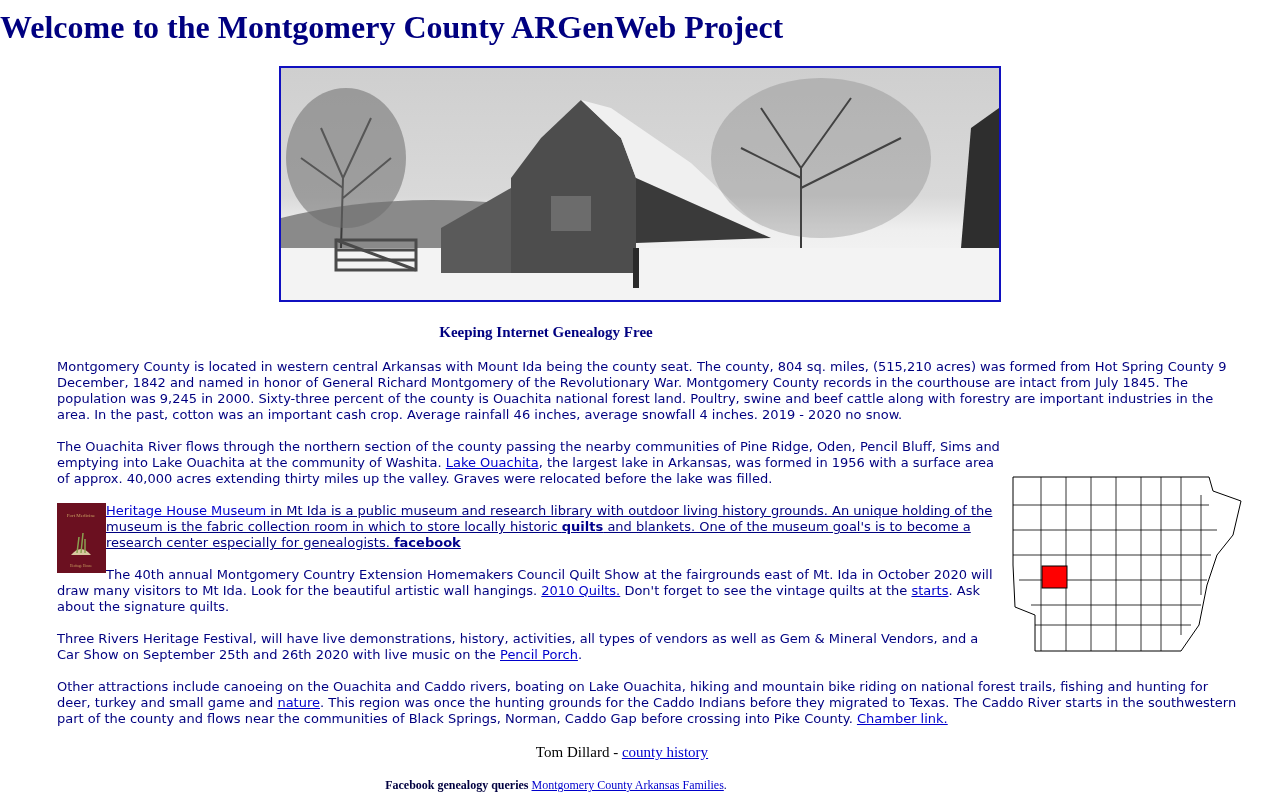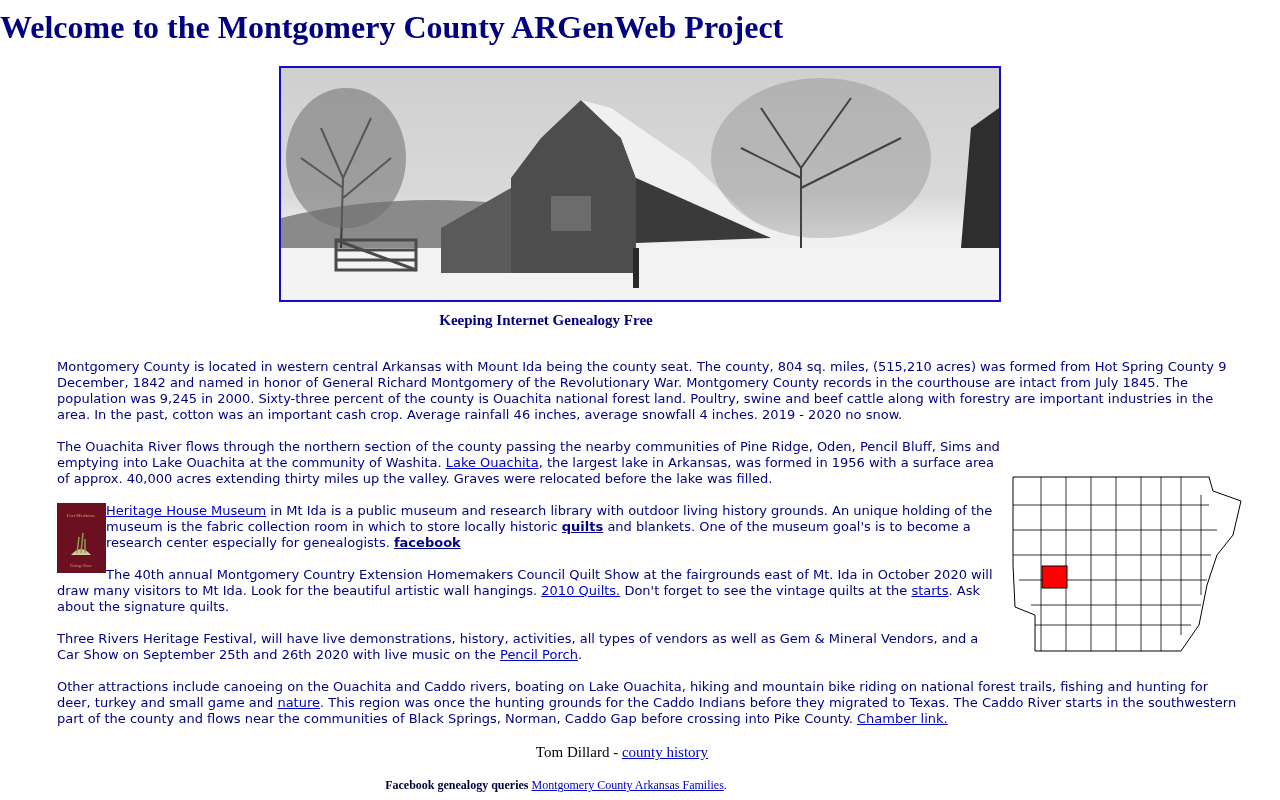--- a/index.html
+++ b/index.html
@@ -10,21 +10,21 @@
       text-align: left; font-family: "Liberation Serif", serif;
       font-weight: bold; font-size: 32px; color: #000080; line-height: 38px;
     }
     .banner {
       position: absolute; left: 279px; top: 66px; width: 718px; height: 232px;
       border: 2px solid #1010c0; overflow: hidden;
       background: linear-gradient(#cfcfcf 0%, #d9d9d9 55%, #efefef 70%, #f7f7f7 100%);
     }
     .banner svg { width: 100%; height: 100%; display: block; }
     .tagline {
-      position: absolute; top: 312px; left: 0; width: 1092px; text-align: center;
+      position: absolute; top: 324px; left: 0; width: 1092px; text-align: center;
       font-family: "Liberation Serif", serif; font-weight: bold; font-size: 15px;
       color: #000080;
     }
     .content {
       position: absolute; left: 57px; top: 359px; width: 1180px;
       font-family: "DejaVu Sans", sans-serif; font-size: 13px; line-height: 16px;
       color: #000080;
     }
     .content p { margin: 0 0 16px 0; }
     a { color: #0000cc; text-decoration: underline; }
@@ -128,21 +128,21 @@
     <div>
       <div class="book">
         <svg viewBox="0 0 49 70" width="49" height="70">
           <rect x="0" y="0" width="49" height="70" fill="#6b1020"></rect>
           <text x="24" y="14" font-size="5" fill="#c9a060" text-anchor="middle" font-family="Liberation Serif, serif">Fort Medicine</text>
           <path d="M14 52 Q24 40 34 52 Z" fill="#d8c8a0"></path>
           <path d="M20 50 L22 34 M24 50 L26 30 M28 50 L28 36" stroke="#8aa050" stroke-width="1.5"></path>
           <text x="24" y="64" font-size="3.5" fill="#c9a060" text-anchor="middle" font-family="Liberation Serif, serif">Heritage House</text>
         </svg>
       </div>
-      <p style="margin-bottom:16px;">
+      <p style="margin-bottom:16px;text-decoration:underline;">
         <a href="#">Heritage House Museum</a><span> in Mt Ida is a public museum and research library with outdoor living history grounds. An unique holding of the museum is the fabric collection room in which to store locally historic </span><a href="#" class="bold">quilts</a><span> and blankets. One of the museum goal's is to become a research center especially for genealogists.  </span><a href="#" class="bold">facebook</a>
       </p>
       <p>
         <span>The 40th annual Montgomery Country Extension Homemakers Council Quilt Show at the fairgrounds east of Mt. Ida in October 2020 will draw many visitors to Mt Ida. Look for the beautiful artistic wall hangings. </span><a href="#">2010 Quilts.</a><span> Don't forget to see the vintage quilts at the </span><a href="#">starts</a><span>. Ask about the signature quilts.</span>
       </p>
     </div>
 
     <p>
       <span>Three Rivers Heritage Festival, will have live demonstrations, history, activities, all types of vendors as well as Gem &amp; Mineral Vendors, and a Car Show on September 25th and 26th 2020 with live music on the </span><a href="#">Pencil Porch</a><span>.</span>
     </p>

